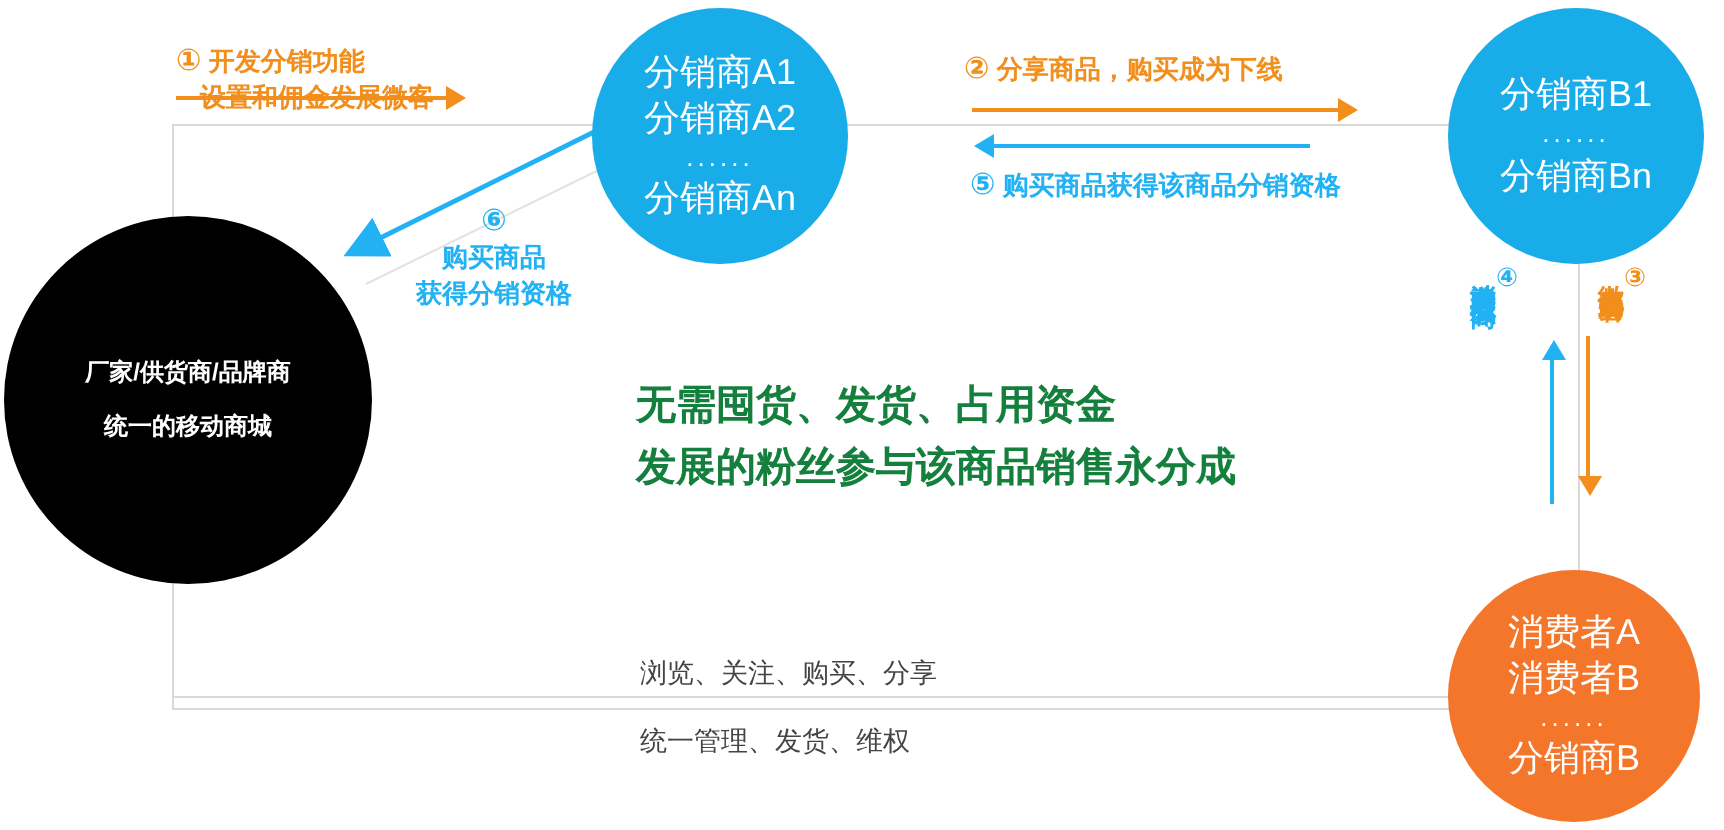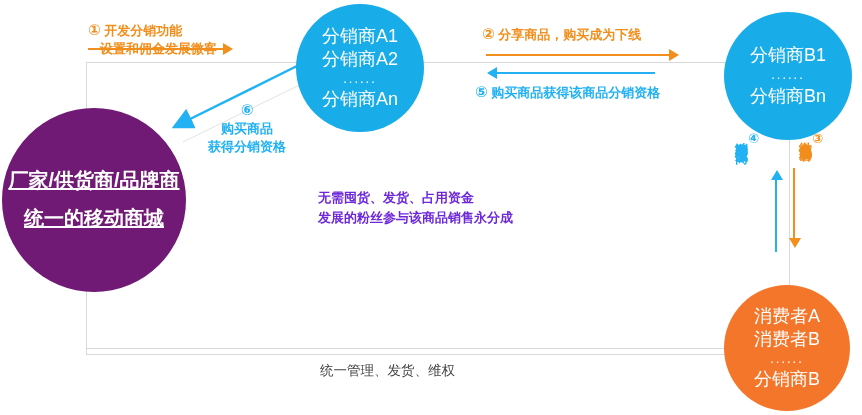--- a/index.html
+++ b/index.html
@@ -43,36 +43,35 @@
   .circle .dots {
     letter-spacing: 2px;
     font-size: 13px;
     line-height: 1.1;
     margin: 1px 0 2px 0;
   }
 
   #circle-supplier {
     left: 2px; top: 108px;
     width: 184px; height: 184px;
-    background: #701a75;
-    font-size: 20px;
+    background: #000000;
+    font-size: 12px;
     font-weight: bold;
-    text-decoration: underline;
   }
   #circle-supplier .ln { margin: 6px 0; }
 
   #circle-dist-a {
     left: 296px; top: 4px;
     width: 128px; height: 128px;
     background: #18ace9;
     font-size: 18px;
     text-align: center;
   }
   #circle-dist-b {
-    left: 724px; top: 12px;
+    left: 724px; top: 4px;
     width: 128px; height: 128px;
     background: #18ace9;
     font-size: 18px;
   }
   #circle-consumer {
     left: 724px; top: 285px;
     width: 126px; height: 126px;
     background: #f4762a;
     font-size: 18px;
   }
@@ -88,21 +87,21 @@
     font-size: 15px;
     font-family: "DejaVu Sans", sans-serif;
   }
   .orange-txt { color: #f18e1c; }
   .blue-txt  { color: #22b2f4; }
 
   #label-1 { left: 88px; top: 20px; font-size: 13px; font-weight: bold; }
   #label-1 .l2 { display: block; padding-left: 12px; }
 
   #label-2 { left: 464px; top: 24px; font-size: 13px; font-weight: bold; margin-left: 18px; }
-  #label-5 { left: 475px; top: 82px; font-size: 13px; font-weight: bold; }
+  #label-5 { left: 485px; top: 82px; font-size: 13px; font-weight: bold; }
 
   #label-6 {
     left: 208px; top: 100px;
     font-size: 13px; font-weight: bold;
     text-align: center;
   }
   #label-6 .num { display: block; text-align: center; }
   #label-6 .l1, #label-6 .l2 { display: block; }
 
   
@@ -131,22 +130,22 @@
   .arrow-head {
     position: absolute;
     width: 0; height: 0;
     z-index: 4;
   }
 
   
   #center-headline {
     position: absolute;
     left: 318px; top: 188px;
-    color: #6d28d9;
-    font-size: 13px;
+    color: #15803d;
+    font-size: 20px;
     font-weight: bold;
     line-height: 1.55;
     z-index: 6;
     white-space: nowrap;
   }
 
   
   .bottom-caption {
     position: absolute;
     color: #444444;
@@ -257,15 +256,16 @@
   <div class="vlabel orange-txt" id="label-3">
     <span class="num">③</span>
     <span>微商也是消费者</span>
   </div>
 
   <div id="center-headline">
     <div>无需囤货、发货、占用资金</div>
     <div>发展的粉丝参与该商品销售永分成</div>
   </div>
 
+  <div class="bottom-caption" id="caption-browse">浏览、关注、购买、分享</div>
   <div class="bottom-caption" id="caption-manage">统一管理、发货、维权</div>
 
 </div>
 
 </body></html>

